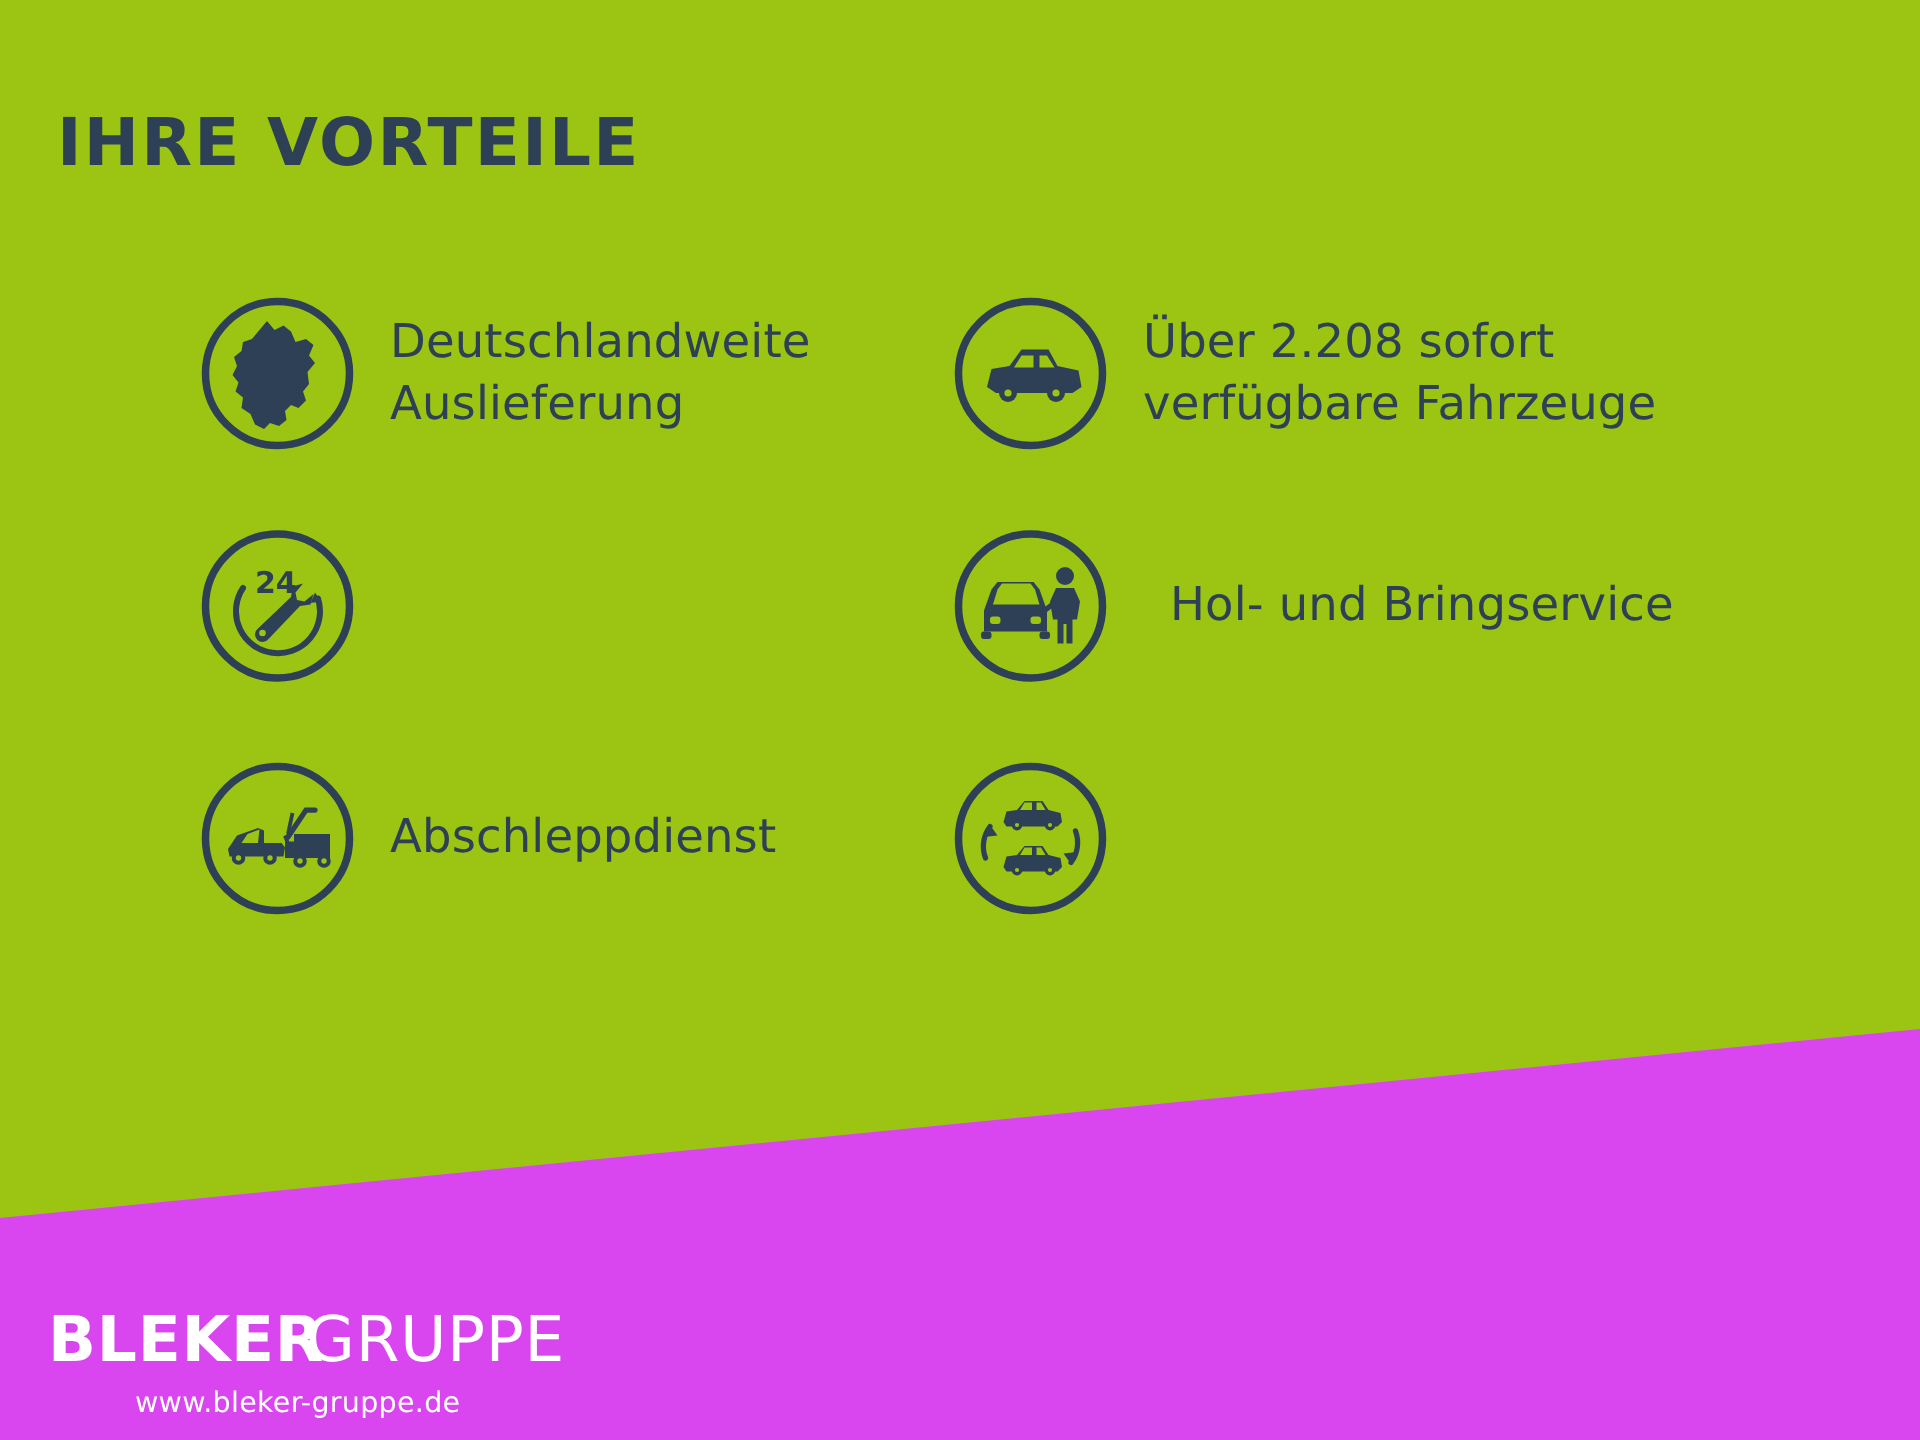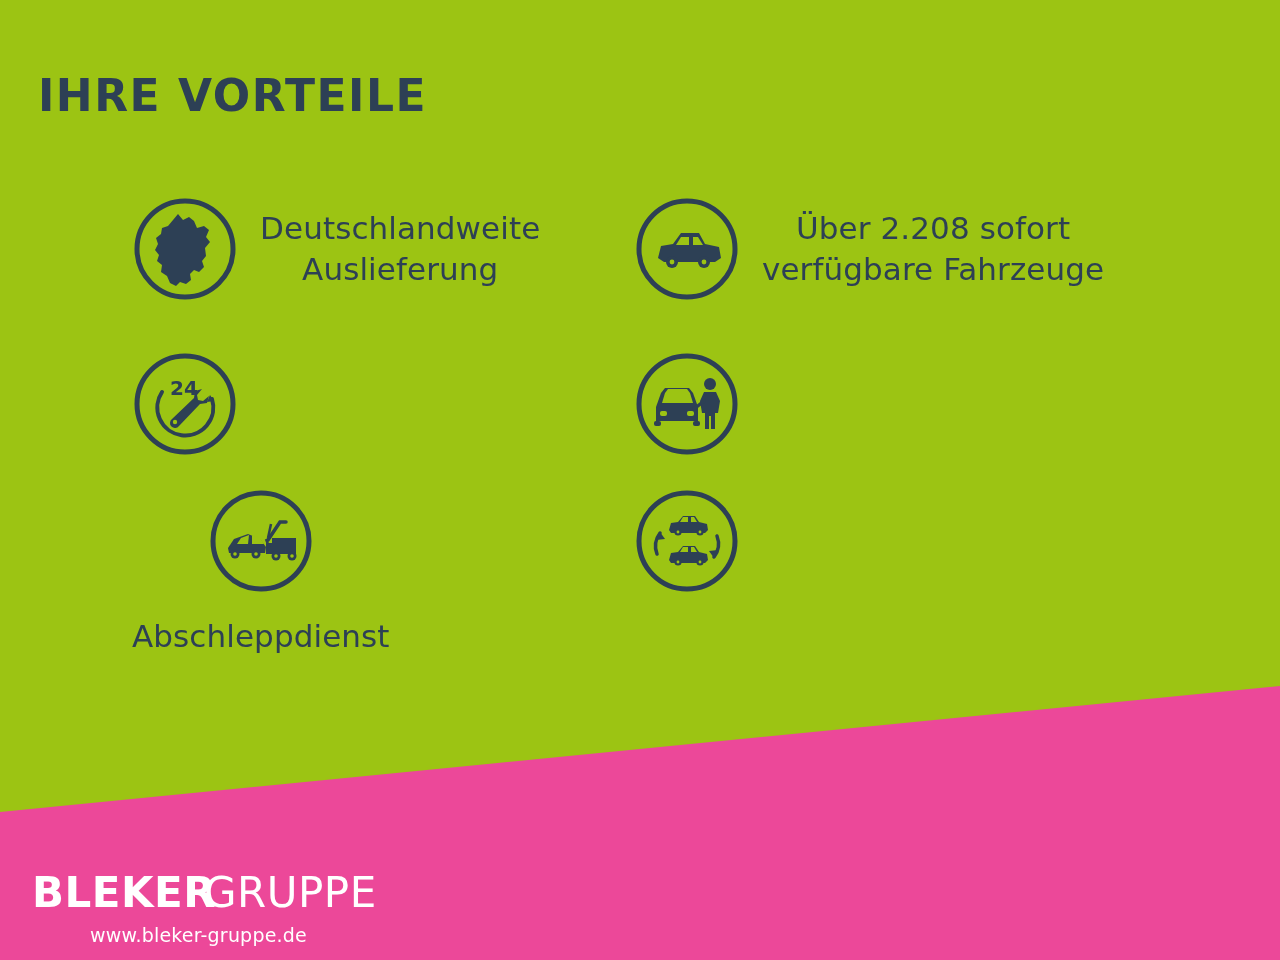--- a/index.html
+++ b/index.html
@@ -11,21 +11,21 @@
     height: 960px;
     overflow: hidden;
     font-family: "DejaVu Sans", "Liberation Sans", sans-serif;
     background: #2d4055;
   }
 
   #slide {
     position: relative;
     width: 1280px;
     height: 960px;
-    background: #ec4899;
+    background: #d946ef;
     overflow: hidden;
   }
 
   
   #green-panel {
     position: absolute;
     left: 0;
     top: 0;
     width: 1280px;
     height: 820px;
@@ -62,23 +62,23 @@
   .benefit-col.right { left: 634px; width: 560px; }
 
   .benefit-row {
     position: absolute;
     left: 0;
     display: flex;
     align-items: center;
     gap: 22px;
     height: 118px;
   }
-  .benefit-row.r0 { top: 0px; text-align: center; }
+  .benefit-row.r0 { top: 0px; }
   .benefit-row.r1 { top: 155px; gap: 40px; }
-  .benefit-row.r2 { top: 298px; flex-direction: column; }
+  .benefit-row.r2 { top: 310px; }
 
   .benefit-icon {
     flex: 0 0 auto;
     width: 106px;
     height: 106px;
     display: block;
   }
 
   .benefit-label {
     color: #2d4055;
@@ -220,20 +220,21 @@
           <path fill="#9cc413" d="M31 42 l3 -4 19 0 3 4 3 10 -31 0 z"></path>
           <rect x="26" y="60" width="7" height="5" rx="2" fill="#9cc413"></rect>
           <rect x="53" y="60" width="7" height="5" rx="2" fill="#9cc413"></rect>
           <rect x="20" y="70" width="7" height="5" rx="2" fill="#2d4055"></rect>
           <rect x="59" y="70" width="7" height="5" rx="2" fill="#2d4055"></rect>
 
           <circle cx="76" cy="33" r="6" fill="#2d4055"></circle>
           <path fill="#2d4055" d="M70 41 l12 0 4 9 -2 12 -3 0 0 16 -4 0 0 -13 -2 0 0 13 -4 0 0 -16 -3 0 -2 -12 z"></path>
           <path d="M70 50 L60 58" fill="none" stroke="#2d4055" stroke-width="3.5" stroke-linecap="round"></path>
         </svg>
+        <div class="benefit-label">Hol- und Bringservice</div>
       </div>
 
       <div class="benefit-row r2">
         <svg class="benefit-icon" viewBox="0 0 106 106">
           <circle cx="53" cy="53" r="48" fill="none" stroke="#2d4055" stroke-width="5"></circle>
 
           <path fill="#2d4055" d="M35 42 l2 -7 7 -1 5 -6 12 0 4 6 8 2 1 6 -3 3 -34 0 z"></path>
           <path fill="#9cc413" d="M46 34 l3 -5 5 0 0 5 z"></path>
           <path fill="#9cc413" d="M57 29 l3 0 3 5 -6 0 z"></path>
           <circle cx="44" cy="44" r="3.6" fill="#2d4055"></circle>

